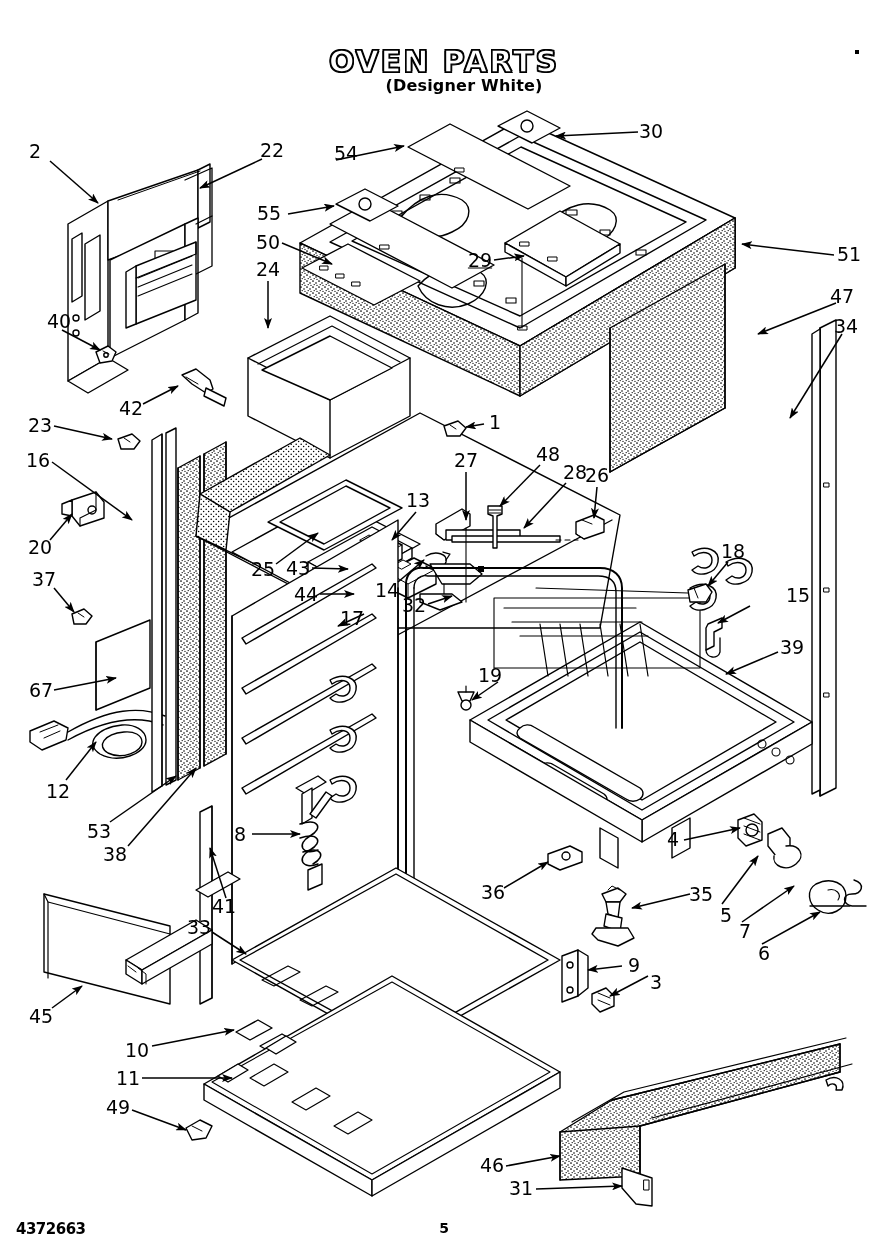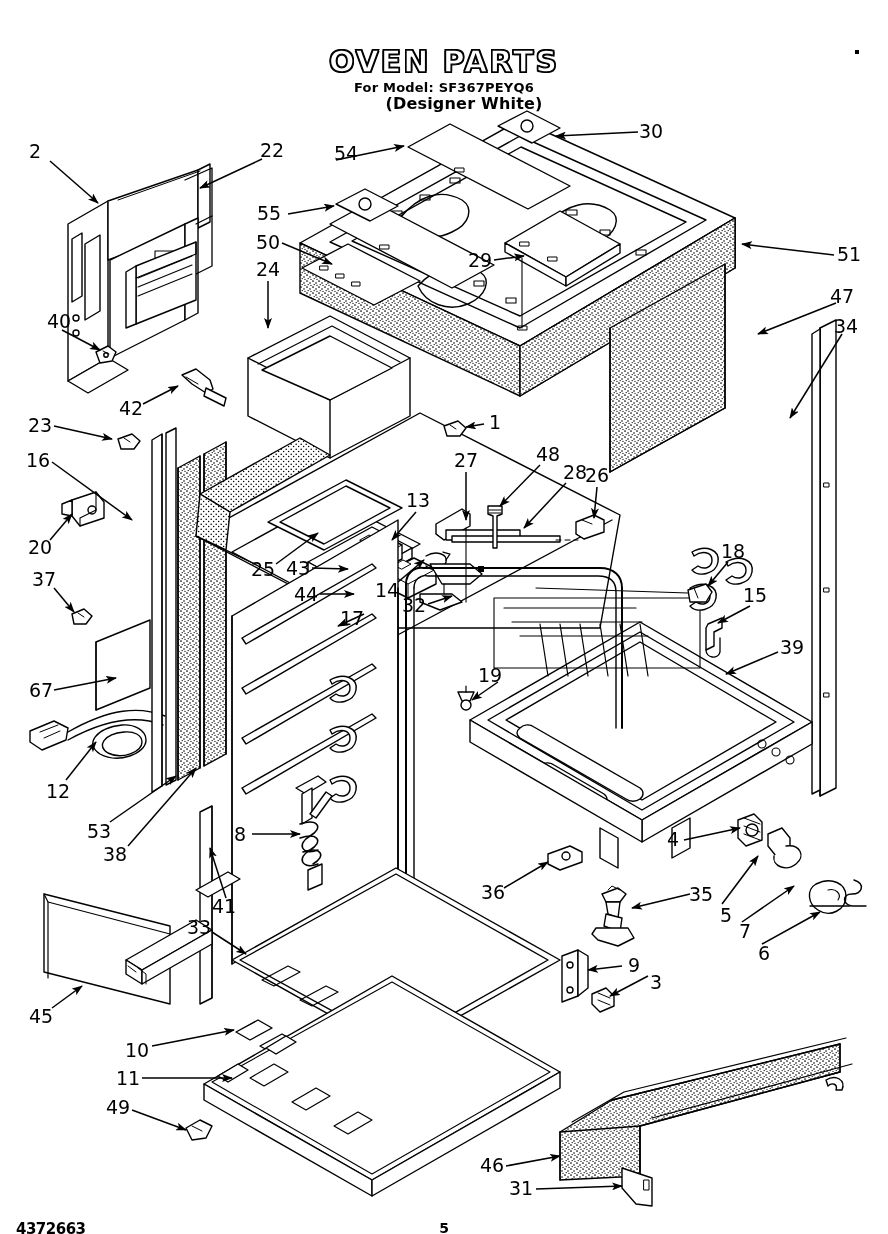--- a/index.html
+++ b/index.html
@@ -105,21 +105,20 @@
 </style>
 </head>
 <body>
 
 <div id="page">
 
   <div id="corner-mark"></div>
 
   <div id="header">
     <div id="doc-title">OVEN PARTS</div>
-    <div id="doc-subtitle">For Model: SF367PEYQ6</div>
     <div id="doc-subtitle2">(Designer White)</div>
   </div>
 
   <svg id="drawing" viewBox="0 0 888 1234" xmlns="http://www.w3.org/2000/svg">
     <defs>
       <pattern id="stipple" width="6" height="6" patternUnits="userSpaceOnUse">
         <rect width="6" height="6" fill="#fff"></rect>
         <circle cx="1" cy="1" r="0.85" fill="#000"></circle>
         <circle cx="4" cy="3" r="0.8" fill="#000"></circle>
         <circle cx="2.2" cy="4.6" r="0.7" fill="#000"></circle>
@@ -545,39 +544,39 @@
   </svg>
 
   <div id="callouts">
     <div class="callout" style="left:35px;  top:123px;">2</div>
     <div class="callout" style="left:272px; top:122px;">22</div>
     <div class="callout" style="left:346px; top:125px;">54</div>
     <div class="callout" style="left:651px; top:103px;">30</div>
     <div class="callout" style="left:269px; top:185px;">55</div>
     <div class="callout" style="left:268px; top:214px;">50</div>
     <div class="callout" style="left:268px; top:241px;">24</div>
-    <div class="callout" style="left:480px; top:232px;">29</div>
+    <div class="callout" style="left:480px; top:232px;text-decoration:underline;">29</div>
     <div class="callout" style="left:849px; top:226px;">51</div>
     <div class="callout" style="left:842px; top:268px;">47</div>
     <div class="callout" style="left:846px; top:298px;">34</div>
     <div class="callout" style="left:59px;  top:293px;">40</div>
     <div class="callout" style="left:131px; top:380px;">42</div>
     <div class="callout" style="left:40px;  top:397px;">23</div>
     <div class="callout" style="left:495px; top:394px;">1</div>
     <div class="callout" style="left:38px;  top:432px;">16</div>
     <div class="callout" style="left:466px; top:432px;">27</div>
     <div class="callout" style="left:548px; top:426px;">48</div>
     <div class="callout" style="left:575px; top:444px;">28</div>
     <div class="callout" style="left:597px; top:447px;">26</div>
     <div class="callout" style="left:418px; top:472px;">13</div>
     <div class="callout" style="left:40px;  top:519px;">20</div>
     <div class="callout" style="left:733px; top:523px;">18</div>
     <div class="callout" style="left:263px; top:541px;">25</div>
     <div class="callout" style="left:298px; top:540px;">43</div>
-    <div class="callout" style="left:755px; top:567px;text-align:right;">15</div>
+    <div class="callout" style="left:798px; top:567px;text-align:right;">15</div>
     <div class="callout" style="left:387px; top:562px;">14</div>
     <div class="callout" style="left:44px;  top:551px;">37</div>
     <div class="callout" style="left:306px; top:566px;">44</div>
     <div class="callout" style="left:414px; top:577px;">32</div>
     <div class="callout" style="left:352px; top:590px;text-align:right;">17</div>
     <div class="callout" style="left:792px; top:619px;">39</div>
     <div class="callout" style="left:41px;  top:662px;">67</div>
     <div class="callout" style="left:490px; top:647px;">19</div>
     <div class="callout" style="left:58px;  top:763px;">12</div>
     <div class="callout" style="left:99px;  top:803px;">53</div>

